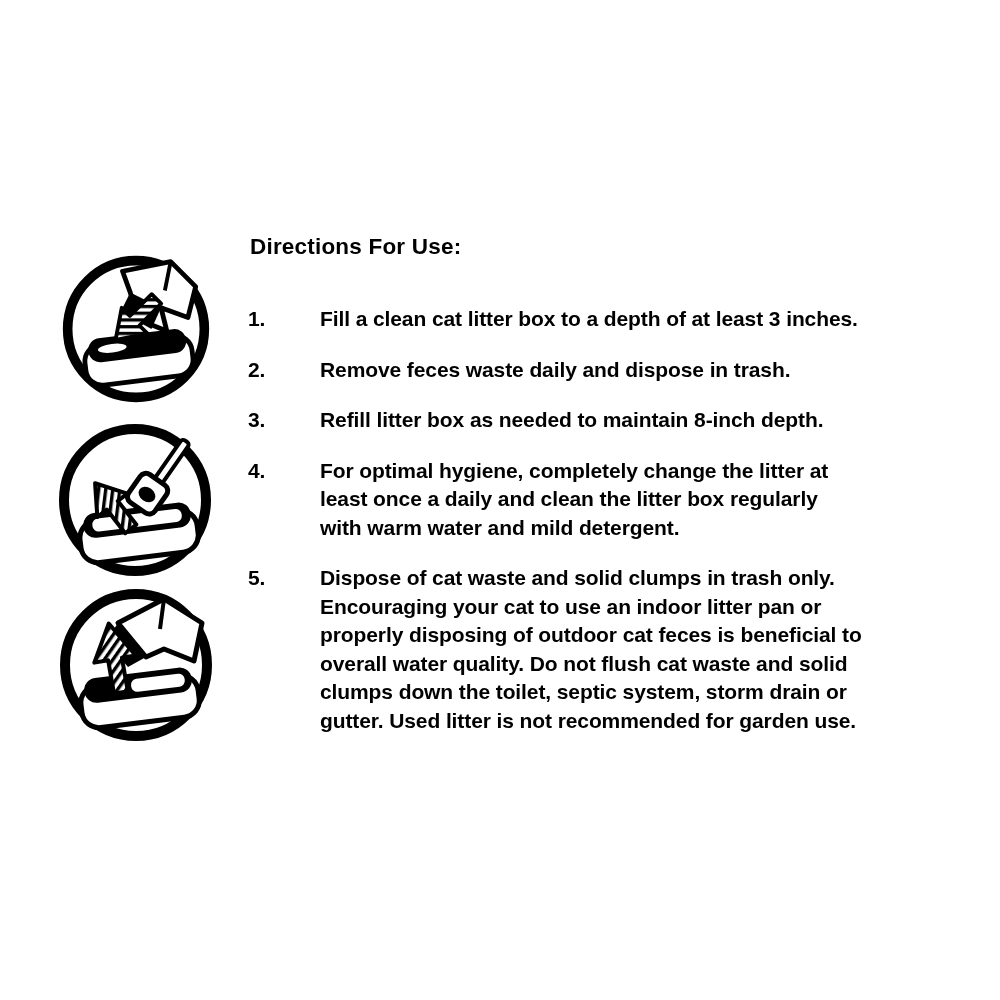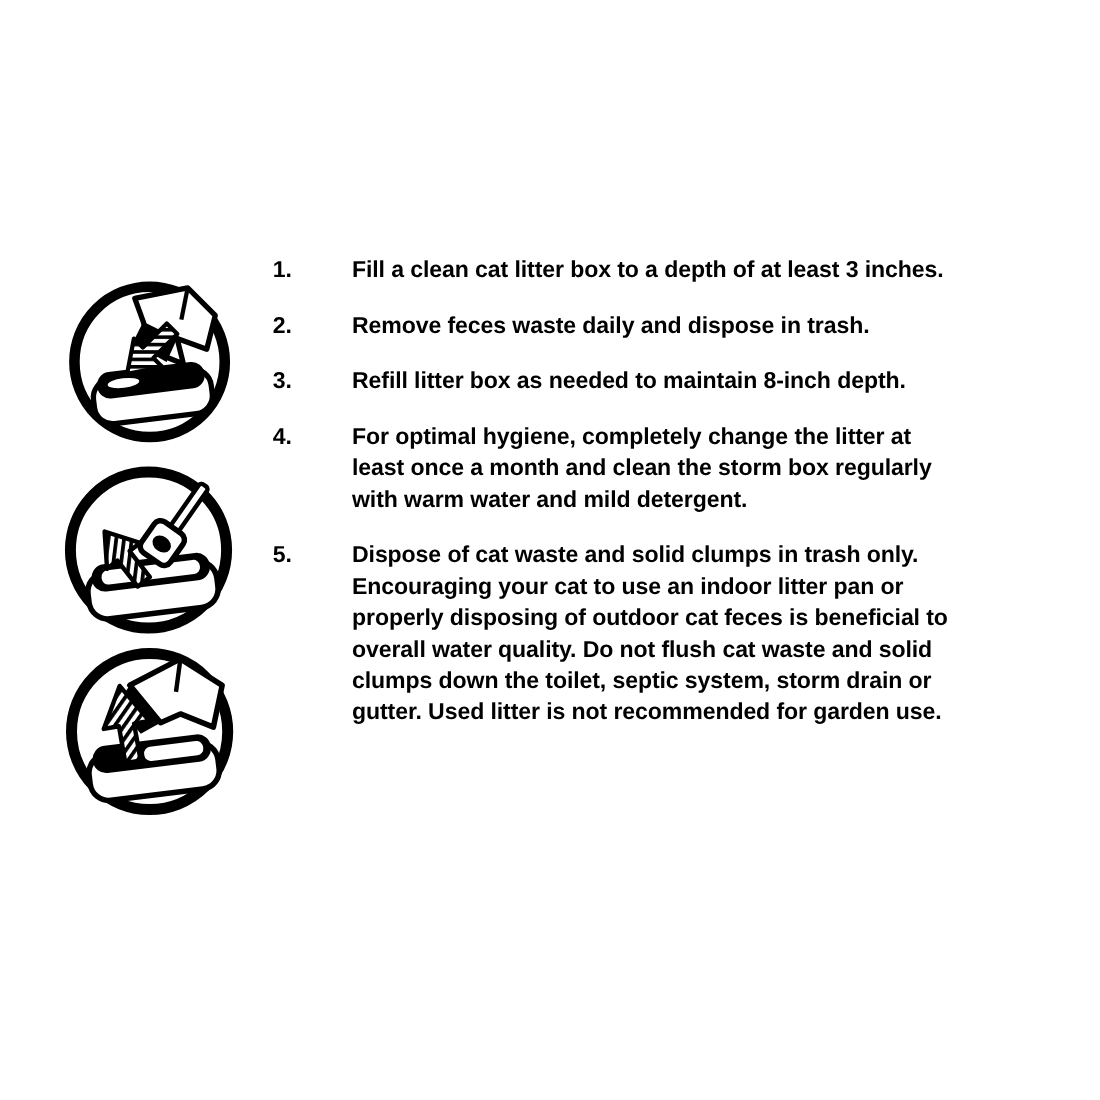--- a/index.html
+++ b/index.html
@@ -127,40 +127,41 @@
         <polygon points="62,38 90,72 72,82 50,56" fill="#000"></polygon>
         <line x1="108" y1="14" x2="104" y2="44" stroke="#000" stroke-width="4"></line>
       </g>
       <g transform="rotate(-10 59 74)">
         <polygon points="52,108 52,74 38,74 59,38 80,74 66,74 66,108" fill="url(#h3)" stroke="#000" stroke-width="4" stroke-linejoin="round"></polygon>
       </g>
     </svg>
   </div>
 
   <div class="doc">
+    <h1 class="heading">Directions For Use:</h1>
 
     <div class="step">
       <span class="step-num">1.</span>
       <span class="step-text">Fill a clean cat litter box to a depth of at least 3 inches.</span>
     </div>
 
     <div class="step">
       <span class="step-num">2.</span>
       <span class="step-text">Remove feces waste daily and dispose in trash.</span>
     </div>
 
     <div class="step">
       <span class="step-num">3.</span>
       <span class="step-text">Refill litter box as needed to maintain 8-inch depth.</span>
     </div>
 
     <div class="step">
       <span class="step-num">4.</span>
       <span class="step-text">For optimal hygiene, completely change the litter at
-least once a month and clean the storm box regularly
+least once a daily and clean the litter box regularly
 with warm water and mild detergent.</span>
     </div>
 
     <div class="step">
       <span class="step-num">5.</span>
       <span class="step-text">Dispose of cat waste and solid clumps in trash only.
 Encouraging your cat to use an indoor litter pan or
 properly disposing of outdoor cat feces is beneficial to
 overall water quality. Do not flush cat waste and solid
 clumps down the toilet, septic system, storm drain or

